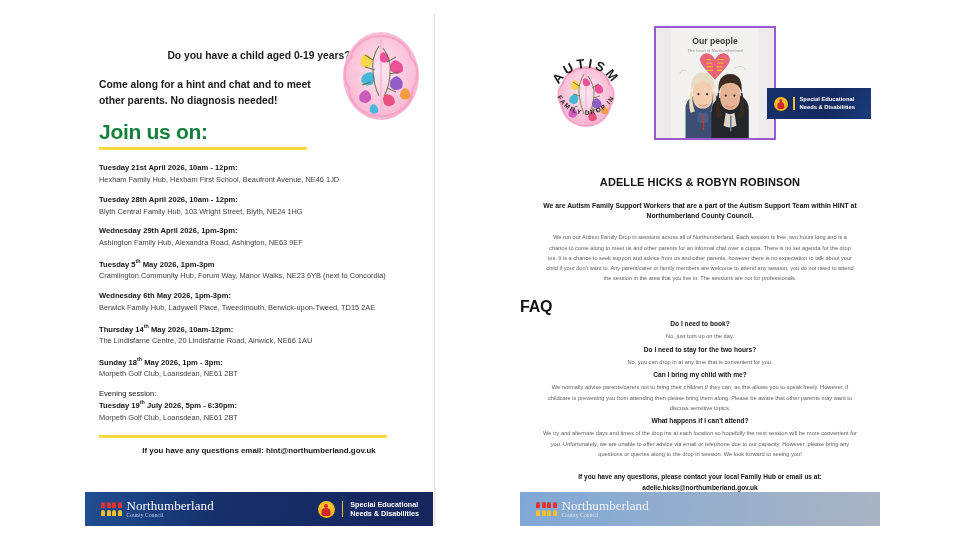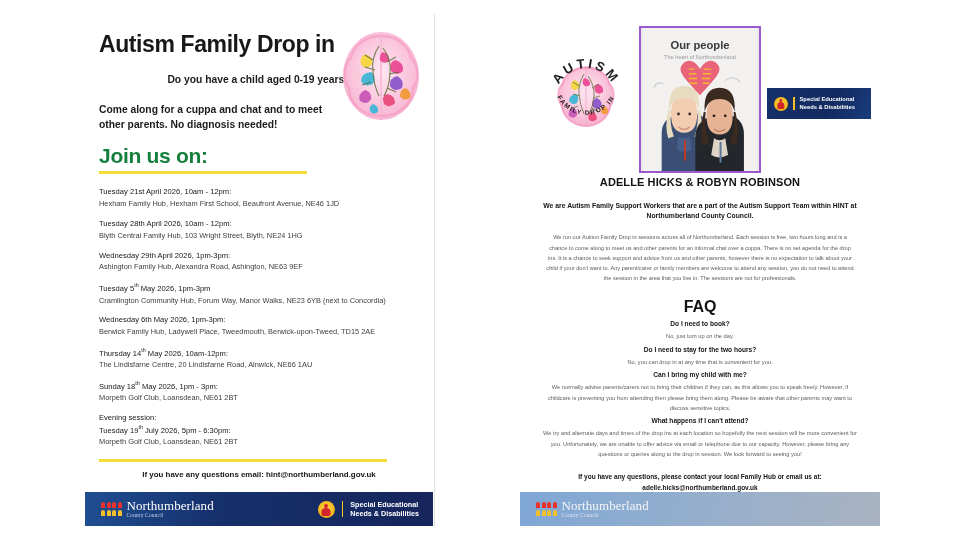--- a/index.html
+++ b/index.html
@@ -45,21 +45,21 @@
   }
   .rule-yellow {
     height: 3px; background: #F7DB3C; margin-top: 3px;
   }
   .rule-top { width: 208px; }
   .rule-bottom { width: 288px; margin: 12px 0 0 0; }
 
   .sessions { margin-top: 13px; }
   .session { margin-bottom: 9.5px; }
   .s-date {
-    font-size: 7.6px; font-weight: 400; color: #171717; line-height: 1.35;
+    font-size: 7.6px; font-weight: 700; color: #171717; line-height: 1.35;
   }
   .s-date sup { font-size: 5.4px; vertical-align: super; }
   .s-place {
     font-size: 7.4px; font-weight: 400; color: #3c3c3c; line-height: 1.4;
     margin-top: 1.5px;
   }
   .evening-label {
     font-size: 7.6px; font-weight: 400; color: #171717; line-height: 1.35;
   }
 
@@ -113,22 +113,22 @@
     position: absolute; left: 520px; top: 14px;
     width: 360px; height: 512px;
     background: #fff;
   }
   .r-top { position: relative; height: 160px; }
 
   .circle-logo { position: absolute; left: 28px; top: 22px; width: 76px; height: 110px; }
   .circle-logo svg { width: 100%; height: 100%; display: block; }
 
   .photo-frame {
-    position: absolute; left: 119px; top: 12px;
-    width: 122px; height: 147px;
+    position: absolute; left: 134px; top: 12px;
+    width: 122px; height: 114px;
     border: 2px solid #9b59d0; background: #eceaea;
     overflow: hidden;
   }
   .photo-frame svg { width: 100%; height: 100%; display: block; }
 
   .send-badge-right {
     position: absolute; left: 247px; top: 74px;
     width: 104px; height: 31px;
     background: linear-gradient(115deg,#16306b 0%, #122a5f 60%, #1b3c7e 100%);
     display: flex; align-items: center; padding-left: 7px;
@@ -145,21 +145,21 @@
   }
   .intro-bold {
     margin: 13px 22px 0 22px; text-align: center;
     font-size: 6.8px; font-weight: 700; color: #141414; line-height: 1.5;
   }
   .intro-body {
     margin: 11px 26px 0 26px; text-align: center;
     font-size: 5.6px; font-weight: 400; color: #5d5d5d; line-height: 1.82;
   }
   .faq-head {
-    margin-top: 15px; text-align: center;
+    margin-top: 15px; 
     font-size: 16px; font-weight: 700; color: #121212; letter-spacing: -.2px;
   }
   .faq-q {
     text-align: center; font-size: 6.6px; font-weight: 700;
     color: #141414; line-height: 1.55; margin-top: 3px;
   }
   .faq-a {
     margin: 2px 22px 0 22px; text-align: center;
     font-size: 5.7px; font-weight: 400; color: #5d5d5d; line-height: 1.8;
   }
@@ -211,24 +211,23 @@
             <path d="M38 78 q6 2 5 8 q-5 4 -8 -1 q-1 -5 3 -7z" fill="#3fb6d8"></path>
           </g>
           <g stroke="#5d6b3a" stroke-width="1.1" fill="none" opacity=".85">
             <path d="M44 20 q-8 12 -6 26 q1 14 6 24"></path>
             <path d="M48 22 q9 12 7 26 q-1 14 -6 22"></path>
             <path d="M38 34 l-8 -5 M40 44 l-10 -3 M36 56 l-9 3 M52 36 l9 -5 M54 48 l10 -2 M52 62 l9 4"></path>
           </g>
         </svg>
       </div>
 
-      <div class="title-main">Autism Family Drop in</div>
 
       <div class="lead1">Do you have a child aged 0-19 years?</div>
-      <div class="lead2">Come along for a cuppa and chat and to meet other parents. No diagnosis needed!</div>
+      <div class="lead2">Come along for a hint and chat and to meet other parents. No diagnosis needed!</div>
 
       <div class="join-head">Join us on:</div>
       <div class="rule-yellow rule-top"></div>
 
       <div class="sessions">
 
         <div class="session">
           <div class="s-date">Tuesday 21st April 2026, 10am - 12pm:</div>
           <div class="s-place">Hexham Family Hub, Hexham First School, Beaufront Avenue, NE46 1JD</div>
         </div>

